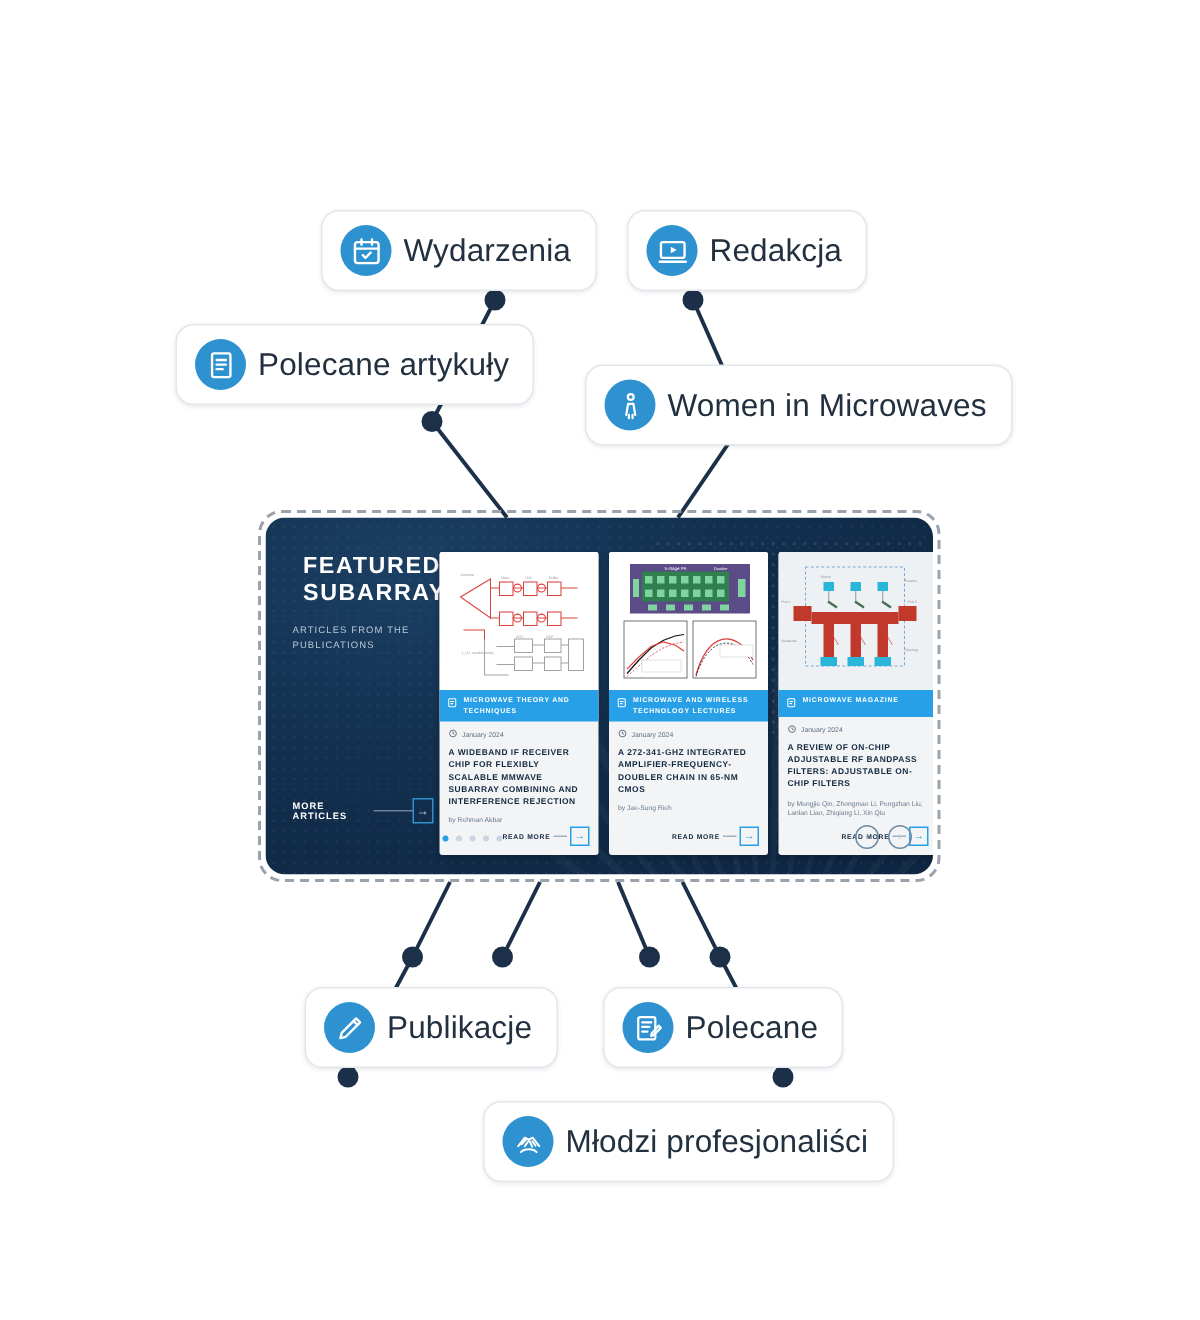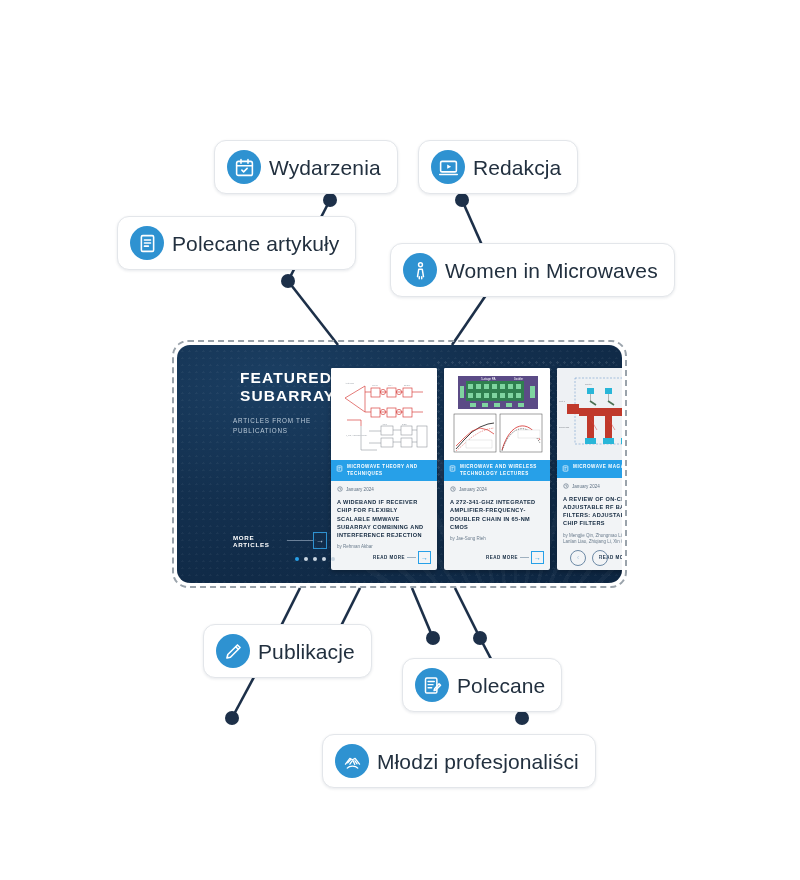--- a/index.html
+++ b/index.html
@@ -37,21 +37,20 @@
     padding:3px;box-sizing:border-box;
     background:transparent;
   }
   .panel-inner{
     width:100%;height:100%;border-radius:13px;box-sizing:border-box;
     background:
       radial-gradient(circle at 78% 92%, rgba(255,255,255,.045) 0 1px, transparent 1.2px) 0 0/7px 7px,
       radial-gradient(ellipse at 22% 16%, #1b3f63 0%, #13304f 42%, #0d2540 100%);
     position:relative;overflow:hidden;
     display:flex;
-    padding-left:38px;
   }
   .panel-inner::after{
     content:"";position:absolute;right:-40px;bottom:-90px;width:300px;height:230px;
     background:
       repeating-conic-gradient(from 200deg at 50% 100%, rgba(255,255,255,.035) 0deg 2deg, transparent 2deg 7deg);
     border-radius:50%;pointer-events:none;
   }
   .panel-inner::before{
     content:"";position:absolute;left:58%;top:6%;width:180px;height:130px;
     background-image:radial-gradient(circle, rgba(255,255,255,.10) 0 1px, transparent 1.3px);
@@ -193,21 +192,21 @@
       <svg width="21" height="21" viewBox="0 0 24 24" fill="none" stroke="#fff" stroke-width="1.7" stroke-linecap="round" stroke-linejoin="round">
         <circle cx="12" cy="5.4" r="2.2"></circle>
         <path d="M8.6 19 L10 10.5 H14 L15.4 19"></path>
         <line x1="10.6" y1="19" x2="10.6" y2="21.5"></line>
         <line x1="13.4" y1="19" x2="13.4" y2="21.5"></line>
       </svg>
     </span>
     <span class="label">Women in Microwaves</span>
   </div>
 
-  <div class="pill" style="left:203px;top:624px;">
+  <div class="pill" style="left:203px;top:658px;">
     <span class="ic">
       <svg width="21" height="21" viewBox="0 0 24 24" fill="none" stroke="#fff" stroke-width="1.8" stroke-linecap="round" stroke-linejoin="round">
         <path d="M16.5 4.5 L19.5 7.5 L8.5 18.5 L4.5 19.5 L5.5 15.5 Z"></path>
         <line x1="14.5" y1="6.5" x2="17.5" y2="9.5"></line>
       </svg>
     </span>
     <span class="label">Publikacje</span>
   </div>
 
   <div class="pill" style="left:402px;top:658px;">

